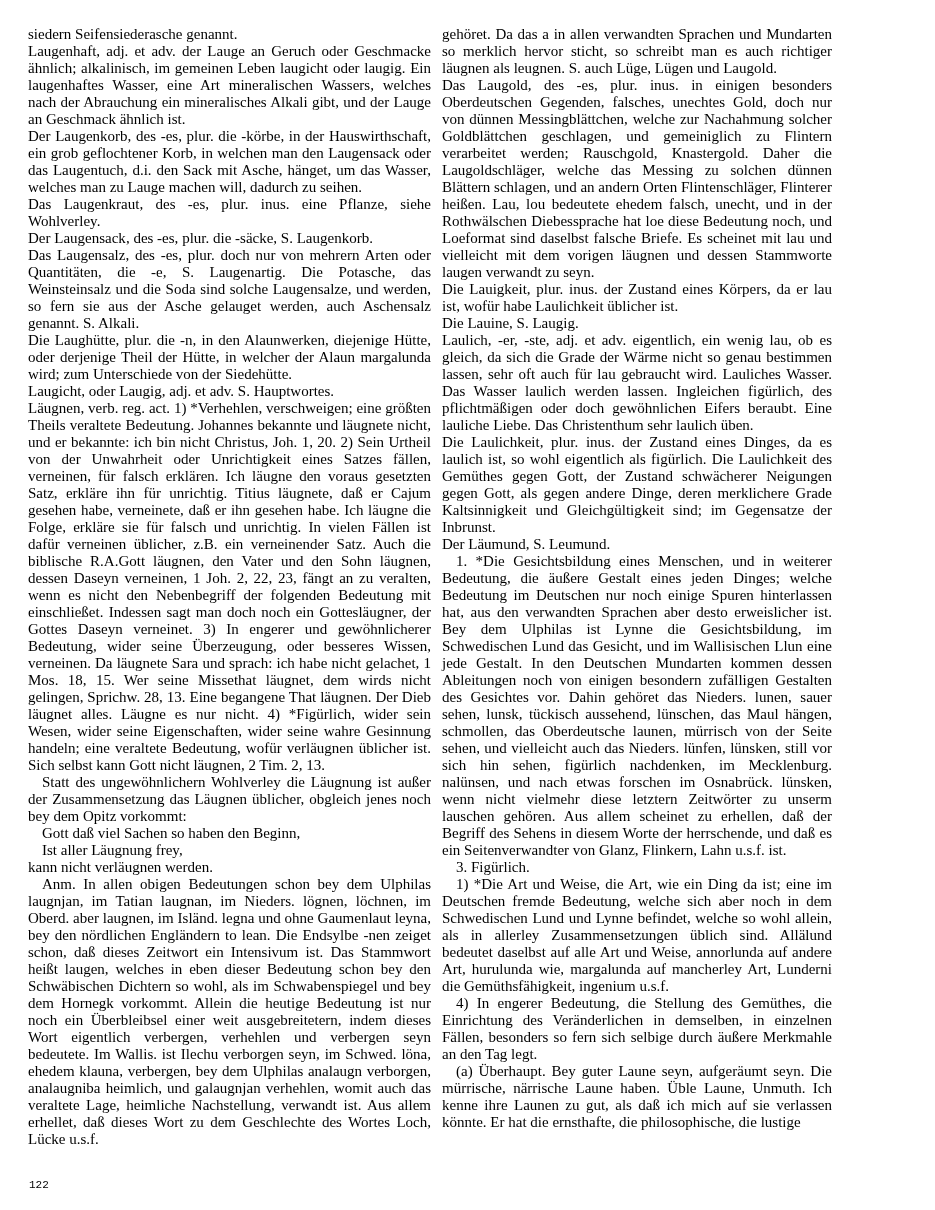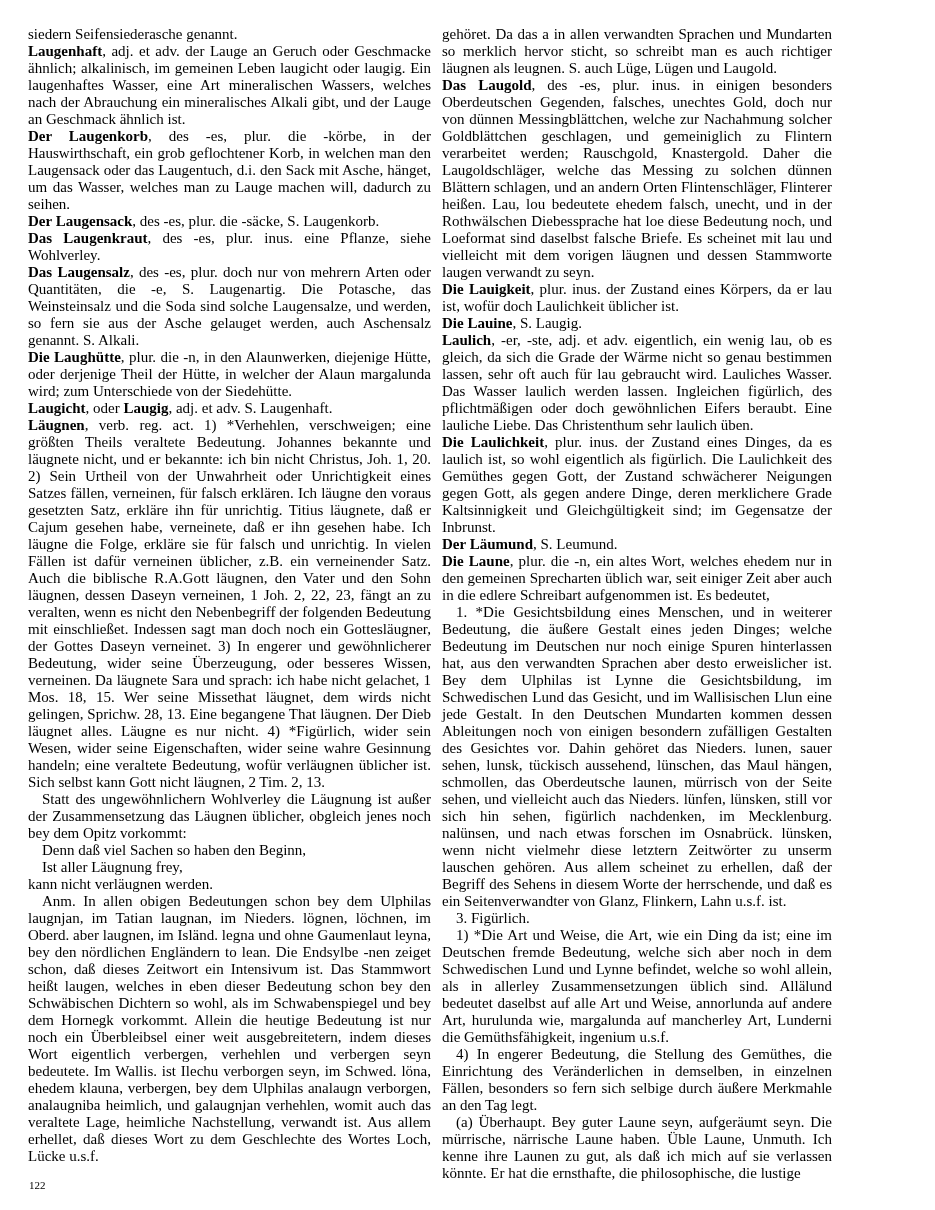--- a/index.html
+++ b/index.html
@@ -7,54 +7,53 @@
   .sheet{
     position:relative;width:935px;height:1210px;background:#ffffff;color:#000000;
     font-family:"Liberation Serif","DejaVu Serif",serif;
   }
   .cols{position:absolute;top:26px;left:28px;display:flex;gap:11px;justify-content:flex-end;}
   .col{font-size:15px;line-height:17px;text-align:justify;}
   .col-left{width:403px;}
   .col-right{width:390px;}
   p.para{margin:0;padding:0;}
   p.ind1{text-indent:14px;}
-  .b{font-weight:bold;}
+  .b{font-weight:normal;}
   .i{}
-  .page-number{position:absolute;left:29px;top:1179px;font-size:11px;line-height:12px;color:#000;}
+  .page-number{position:absolute;left:29px;top:1179px;font-size:11px;line-height:12px;color:#000;font-family:Liberation Mono, monospace;}
 </style>
 </head>
 <body>
 
 <div class="sheet">
   <div class="cols">
     <div class="col col-left" id="col-left">
         <p class="para ind0"><span class="n">siedern Seifensiederasche genannt.</span></p>
         <p class="para ind0"><span class="b">Laugenhaft</span><span class="n">, </span><span class="i">adj. et adv.</span><span class="n"> der Lauge an Geruch oder Geschmacke ähnlich; alkalinisch, im gemeinen Leben laugicht oder laugig. Ein laugenhaftes Wasser, eine Art mineralischen Wassers, welches nach der Abrauchung ein mineralisches Alkali gibt, und der Lauge an Geschmack ähnlich ist.</span></p>
         <p class="para ind0"><span class="b">Der Laugenkorb</span><span class="n">, des -es, </span><span class="i">plur.</span><span class="n"> die -körbe, in der Hauswirthschaft, ein grob geflochtener Korb, in welchen man den Laugensack oder das Laugentuch, d.i. den Sack mit Asche, hänget, um das Wasser, welches man zu Lauge machen will, dadurch zu seihen.</span></p>
+        <p class="para ind0"><span class="b">Das Laugenkraut</span><span class="n">, des -es, </span><span class="i">plur. inus.</span><span class="n"> eine Pflanze, siehe Wohlverley.</span></p>
         <p class="para ind0"><span class="b">Der Laugensack</span><span class="n">, des -es, </span><span class="i">plur.</span><span class="n"> die -säcke, S. Laugenkorb.</span></p>
-        <p class="para ind0"><span class="b">Das Laugenkraut</span><span class="n">, des -es, </span><span class="i">plur. inus.</span><span class="n"> eine Pflanze, siehe Wohlverley.</span></p>
         <p class="para ind0"><span class="b">Das Laugensalz</span><span class="n">, des -es, </span><span class="i">plur.</span><span class="n"> doch nur von mehrern Arten oder Quantitäten, die -e, S. Laugenartig. Die Potasche, das Weinsteinsalz und die Soda sind solche Laugensalze, und werden, so fern sie aus der Asche gelauget werden, auch Aschensalz genannt. S. Alkali.</span></p>
         <p class="para ind0"><span class="b">Die Laughütte</span><span class="n">, </span><span class="i">plur.</span><span class="n"> die -n, in den Alaunwerken, diejenige Hütte, oder derjenige Theil der Hütte, in welcher der Alaun margalunda wird; zum Unterschiede von der Siedehütte.</span></p>
-        <p class="para ind0"><span class="b">Laugicht</span><span class="n">, oder </span><span class="b">Laugig</span><span class="n">, </span><span class="i">adj. et adv.</span><span class="n"> S. Laugenhaft.</span></p>
+        <p class="para ind0"><span class="b">Laugicht</span><span class="n">, oder </span><span class="b">Laugig</span><span class="n">, </span><span class="i">adj. et adv.</span><span class="n"> S. Hauptwortes.</span></p>
         <p class="para ind0"><span class="b">Läugnen</span><span class="n">, </span><span class="i">verb. reg. act.</span><span class="n"> 1) *Verhehlen, verschweigen; eine größten Theils veraltete Bedeutung. Johannes bekannte und läugnete nicht, und er bekannte: ich bin nicht Christus, Joh. 1, 20. 2) Sein Urtheil von der Unwahrheit oder Unrichtigkeit eines Satzes fällen, verneinen, für falsch erklären. Ich läugne den voraus gesetzten Satz, erkläre ihn für unrichtig. Titius läugnete, daß er Cajum gesehen habe, verneinete, daß er ihn gesehen habe. Ich läugne die Folge, erkläre sie für falsch und unrichtig. In vielen Fällen ist dafür verneinen üblicher, z.B. ein verneinender Satz. Auch die biblische R.A.Gott läugnen, den Vater und den Sohn läugnen, dessen Daseyn verneinen, 1 Joh. 2, 22, 23, fängt an zu veralten, wenn es nicht den Nebenbegriff der folgenden Bedeutung mit einschließet. Indessen sagt man doch noch ein Gottesläugner, der Gottes Daseyn verneinet. 3) In engerer und gewöhnlicherer Bedeutung, wider seine Überzeugung, oder besseres Wissen, verneinen. Da läugnete Sara und sprach: ich habe nicht gelachet, 1 Mos. 18, 15. Wer seine Missethat läugnet, dem wirds nicht gelingen, Sprichw. 28, 13. Eine begangene That läugnen. Der Dieb läugnet alles. Läugne es nur nicht. 4) *Figürlich, wider sein Wesen, wider seine Eigenschaften, wider seine wahre Gesinnung handeln; eine veraltete Bedeutung, wofür verläugnen üblicher ist. Sich selbst kann Gott nicht läugnen, 2 Tim. 2, 13.</span></p>
         <p class="para ind1"><span class="n">Statt des ungewöhnlichern Wohlverley die Läugnung ist außer der Zusammensetzung das Läugnen üblicher, obgleich jenes noch bey dem Opitz vorkommt:</span></p>
-        <p class="para ind1"><span class="n">Denn daß viel Sachen so haben den Beginn,</span></p>
+        <p class="para ind1"><span class="n">Gott daß viel Sachen so haben den Beginn,</span></p>
         <p class="para ind1"><span class="n">Ist aller Läugnung frey,</span></p>
         <p class="para ind0"><span class="n">kann nicht verläugnen werden.</span></p>
         <p class="para ind1"><span class="n">Anm. In allen obigen Bedeutungen schon bey dem Ulphilas </span><span class="i">laugnjan</span><span class="n">, im Tatian </span><span class="i">laugnan</span><span class="n">, im Nieders. lögnen, löchnen, im Oberd. aber laugnen, im Isländ. </span><span class="i">legna</span><span class="n"> und ohne Gaumenlaut </span><span class="i">leyna</span><span class="n">, bey den nördlichen Engländern </span><span class="i">to lean</span><span class="n">. Die Endsylbe -nen zeiget schon, daß dieses Zeitwort ein Intensivum ist. Das Stammwort heißt laugen, welches in eben dieser Bedeutung schon bey den Schwäbischen Dichtern so wohl, als im Schwabenspiegel und bey dem Hornegk vorkommt. Allein die heutige Bedeutung ist nur noch ein Überbleibsel einer weit ausgebreitetern, indem dieses Wort eigentlich verbergen, verhehlen und verbergen seyn bedeutete. Im Wallis. ist </span><span class="i">Ilechu</span><span class="n"> verborgen seyn, im Schwed. </span><span class="i">löna</span><span class="n">, ehedem </span><span class="i">klauna</span><span class="n">, verbergen, bey dem Ulphilas </span><span class="i">analaugn</span><span class="n"> verborgen, </span><span class="i">analaugniba</span><span class="n"> heimlich, und </span><span class="i">galaugnjan</span><span class="n"> verhehlen, womit auch das veraltete Lage, heimliche Nachstellung, verwandt ist. Aus allem erhellet, daß dieses Wort zu dem Geschlechte des Wortes Loch, Lücke u.s.f.</span></p>
       </div>
     <div class="col col-right" id="col-right">
         <p class="para ind0"><span class="n">gehöret. Da das a in allen verwandten Sprachen und Mundarten so merklich hervor sticht, so schreibt man es auch richtiger läugnen als leugnen. S. auch Lüge, Lügen und Laugold.</span></p>
         <p class="para ind0"><span class="b">Das Laugold</span><span class="n">, des -es, </span><span class="i">plur. inus.</span><span class="n"> in einigen besonders Oberdeutschen Gegenden, falsches, unechtes Gold, doch nur von dünnen Messingblättchen, welche zur Nachahmung solcher Goldblättchen geschlagen, und gemeiniglich zu Flintern verarbeitet werden; Rauschgold, Knastergold. Daher die Laugoldschläger, welche das Messing zu solchen dünnen Blättern schlagen, und an andern Orten Flintenschläger, Flinterer heißen. Lau, lou bedeutete ehedem falsch, unecht, und in der Rothwälschen Diebessprache hat loe diese Bedeutung noch, und Loeformat sind daselbst falsche Briefe. Es scheinet mit lau und vielleicht mit dem vorigen läugnen und dessen Stammworte laugen verwandt zu seyn.</span></p>
-        <p class="para ind0"><span class="b">Die Lauigkeit</span><span class="n">, </span><span class="i">plur. inus.</span><span class="n"> der Zustand eines Körpers, da er lau ist, wofür doch Laulichkeit üblicher ist.</span></p>
+        <p class="para ind0"><span class="b">Die Lauigkeit</span><span class="n">, </span><span class="i">plur. inus.</span><span class="n"> der Zustand eines Körpers, da er lau ist, wofür habe Laulichkeit üblicher ist.</span></p>
         <p class="para ind0"><span class="b">Die Lauine</span><span class="n">, S. Laugig.</span></p>
         <p class="para ind0"><span class="b">Laulich</span><span class="n">, -er, -ste, </span><span class="i">adj. et adv.</span><span class="n"> eigentlich, ein wenig lau, ob es gleich, da sich die Grade der Wärme nicht so genau bestimmen lassen, sehr oft auch für lau gebraucht wird. Lauliches Wasser. Das Wasser laulich werden lassen. Ingleichen figürlich, des pflichtmäßigen oder doch gewöhnlichen Eifers beraubt. Eine lauliche Liebe. Das Christenthum sehr laulich üben.</span></p>
         <p class="para ind0"><span class="b">Die Laulichkeit</span><span class="n">, </span><span class="i">plur. inus.</span><span class="n"> der Zustand eines Dinges, da es laulich ist, so wohl eigentlich als figürlich. Die Laulichkeit des Gemüthes gegen Gott, der Zustand schwächerer Neigungen gegen Gott, als gegen andere Dinge, deren merklichere Grade Kaltsinnigkeit und Gleichgültigkeit sind; im Gegensatze der Inbrunst.</span></p>
         <p class="para ind0"><span class="b">Der Läumund</span><span class="n">, S. Leumund.</span></p>
-        <p class="para ind0"><span class="b">Die Laune</span><span class="n">, </span><span class="i">plur.</span><span class="n"> die -n, ein altes Wort, welches ehedem nur in den gemeinen Sprecharten üblich war, seit einiger Zeit aber auch in die edlere Schreibart aufgenommen ist. Es bedeutet,</span></p>
         <p class="para ind1"><span class="n">1. *Die Gesichtsbildung eines Menschen, und in weiterer Bedeutung, die äußere Gestalt eines jeden Dinges; welche Bedeutung im Deutschen nur noch einige Spuren hinterlassen hat, aus den verwandten Sprachen aber desto erweislicher ist. Bey dem Ulphilas ist </span><span class="i">Lynne</span><span class="n"> die Gesichtsbildung, im Schwedischen </span><span class="i">Lund</span><span class="n"> das Gesicht, und im Wallisischen </span><span class="i">Llun</span><span class="n"> eine jede Gestalt. In den Deutschen Mundarten kommen dessen Ableitungen noch von einigen besondern zufälligen Gestalten des Gesichtes vor. Dahin gehöret das Nieders. lunen, sauer sehen, lunsk, tückisch aussehend, lünschen, das Maul hängen, schmollen, das Oberdeutsche launen, mürrisch von der Seite sehen, und vielleicht auch das Nieders. lünfen, lünsken, still vor sich hin sehen, figürlich nachdenken, im Mecklenburg. nalünsen, und nach etwas forschen im Osnabrück. lünsken, wenn nicht vielmehr diese letztern Zeitwörter zu unserm lauschen gehören. Aus allem scheinet zu erhellen, daß der Begriff des Sehens in diesem Worte der herrschende, und daß es ein Seitenverwandter von Glanz, Flinkern, Lahn u.s.f. ist.</span></p>
         <p class="para ind1"><span class="n">3. Figürlich.</span></p>
         <p class="para ind1"><span class="n">1) *Die Art und Weise, die Art, wie ein Ding da ist; eine im Deutschen fremde Bedeutung, welche sich aber noch in dem Schwedischen </span><span class="i">Lund</span><span class="n"> und </span><span class="i">Lynne</span><span class="n"> befindet, welche so wohl allein, als in allerley Zusammensetzungen üblich sind. </span><span class="i">Allälund</span><span class="n"> bedeutet daselbst auf alle Art und Weise, </span><span class="i">annorlunda</span><span class="n"> auf andere Art, </span><span class="i">hurulunda</span><span class="n"> wie, </span><span class="i">margalunda</span><span class="n"> auf mancherley Art, </span><span class="i">Lunderni</span><span class="n"> die Gemüthsfähigkeit, </span><span class="i">ingenium</span><span class="n"> u.s.f.</span></p>
         <p class="para ind1"><span class="n">4) In engerer Bedeutung, die Stellung des Gemüthes, die Einrichtung des Veränderlichen in demselben, in einzelnen Fällen, besonders so fern sich selbige durch äußere Merkmahle an den Tag legt.</span></p>
         <p class="para ind1"><span class="n">(a) Überhaupt. Bey guter Laune seyn, aufgeräumt seyn. Die mürrische, närrische Laune haben. Üble Laune, Unmuth. Ich kenne ihre Launen zu gut, als daß ich mich auf sie verlassen könnte. Er hat die ernsthafte, die philosophische, die lustige</span></p>
       </div>
   </div>
   <div class="page-number">122</div>
 </div>
 

